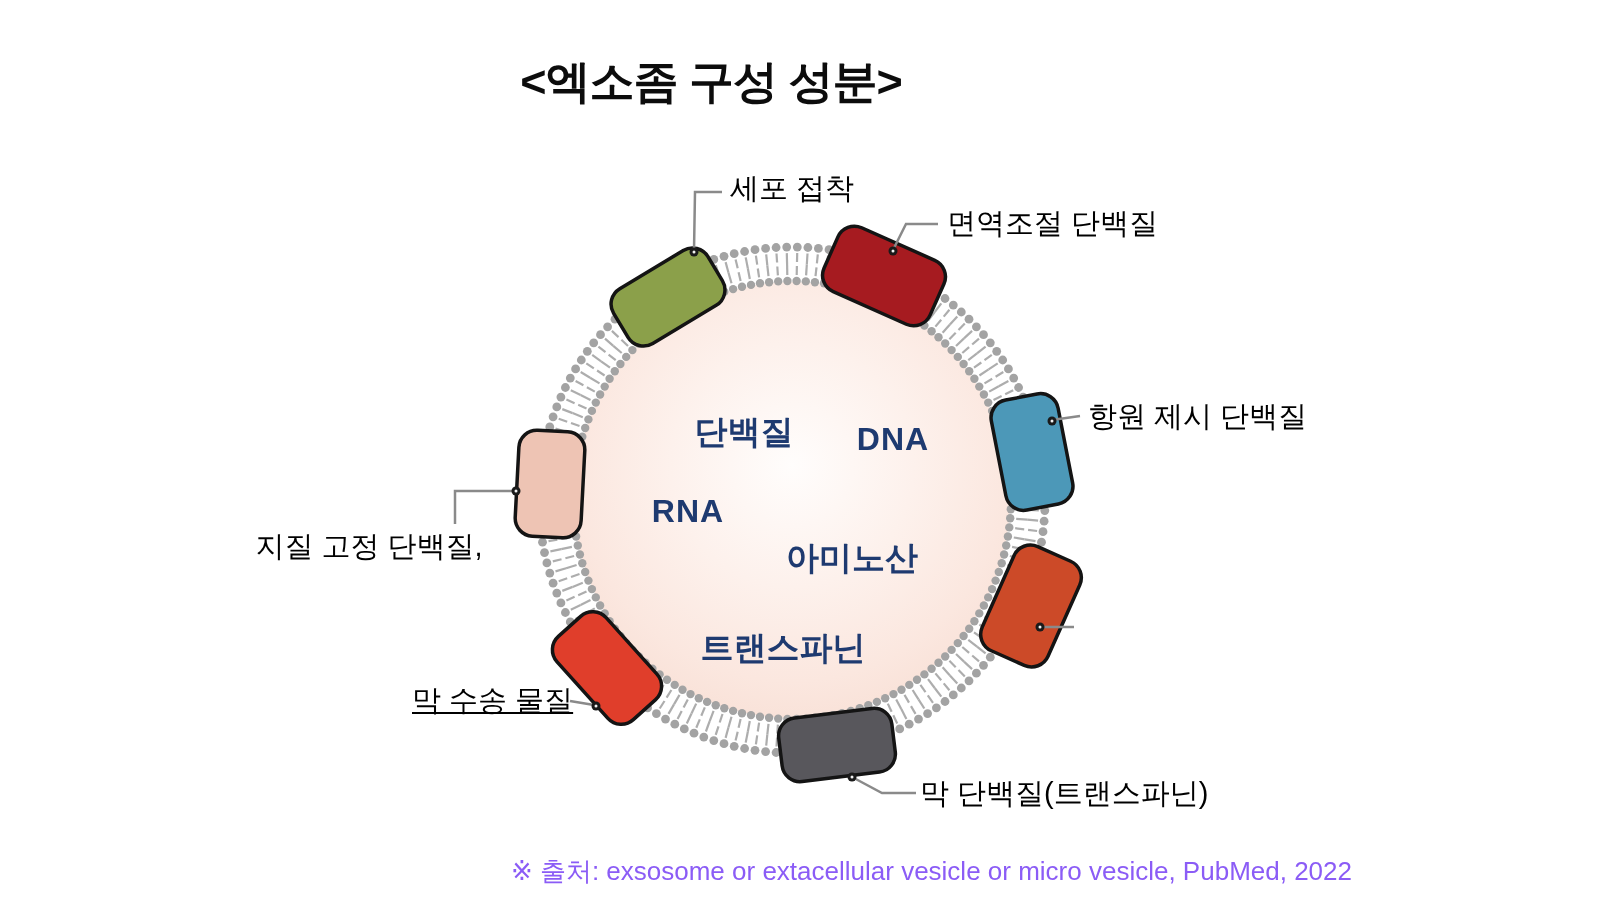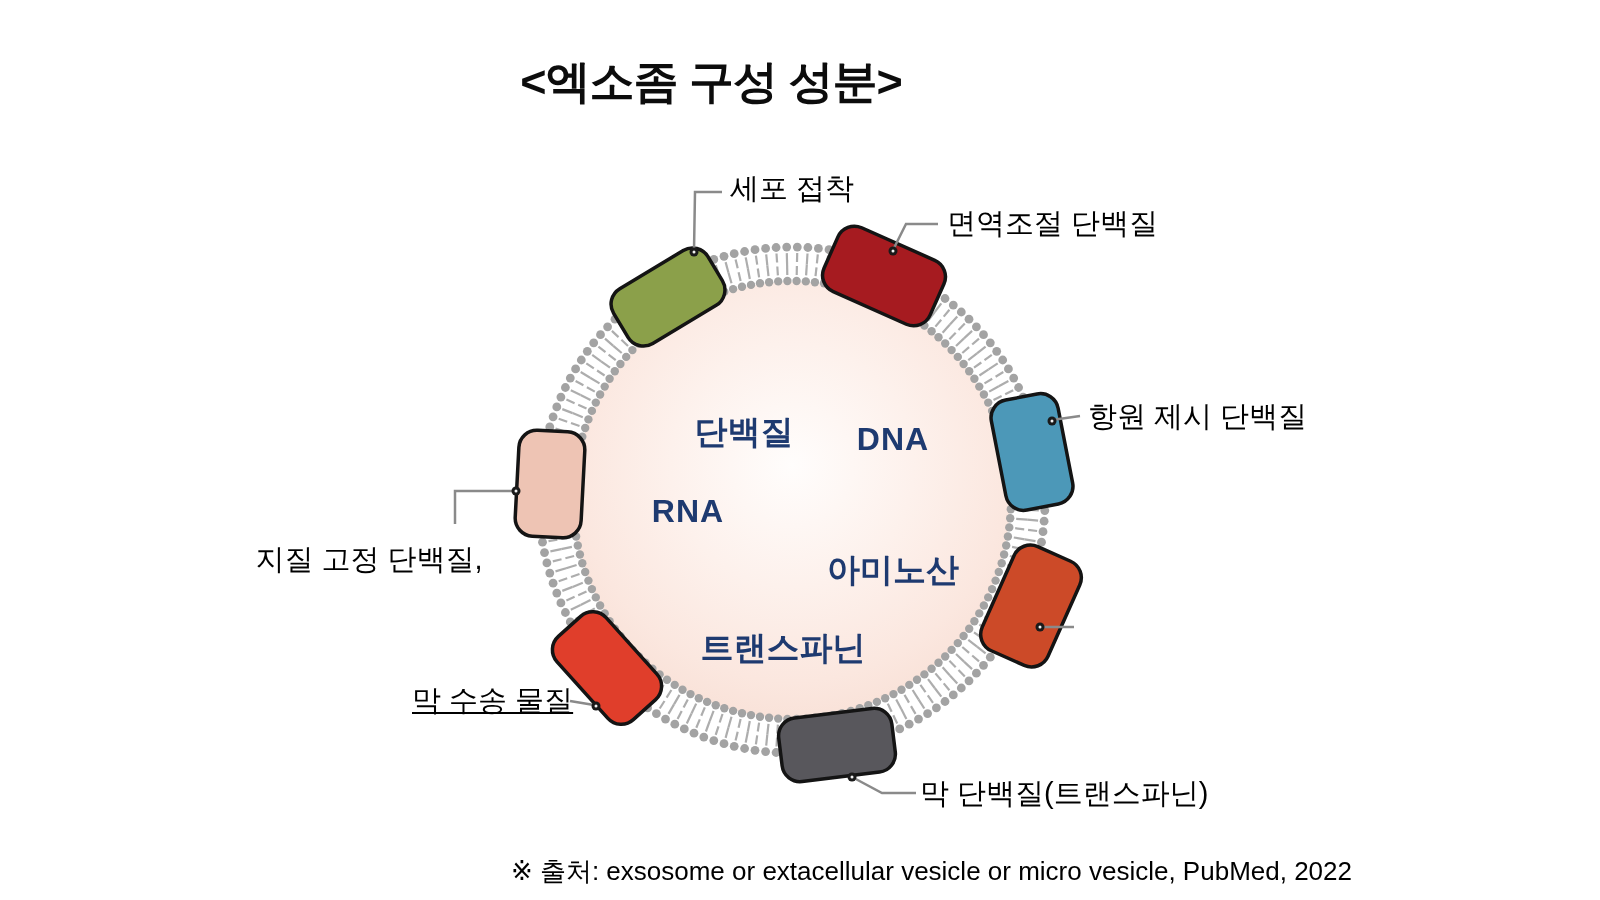--- a/index.html
+++ b/index.html
@@ -6,28 +6,28 @@
   body{width:1600px;height:900px;font-family:"Liberation Sans","DejaVu Sans",sans-serif;overflow:hidden;}
   .stage{position:relative;width:1422px;height:900px;background:#ffffff;}
   svg.diagram{position:absolute;left:0;top:0;}
   .title{
     position:absolute;left:0;right:0;top:52px;text-align:center;
     font-size:45px;font-weight:800;color:#0c0c0c;letter-spacing:-1px;
   }
   .label{
     position:absolute;font-size:29px;color:#000000;white-space:nowrap;line-height:33px;
   }
-  .label.two-line{text-align:center;white-space:normal;margin-top:13px;}
+  .label.two-line{text-align:center;white-space:normal;}
   .inner-label{
     position:absolute;transform:translate(-50%,-50%);
     font-weight:800;color:#1e3a70;font-size:33px;white-space:nowrap;
   }
   .inner-label.latin{font-size:32px;letter-spacing:1px;}
   .source{
-    position:absolute;right:70px;top:854px;font-size:26px;color:#000000;white-space:nowrap;
+    position:absolute;right:70px;top:854px;font-size:26px;color:#8b5cf6;white-space:nowrap;
   }
 </style>
 </head>
 <body>
 
 <div class="stage">
 
   <svg class="diagram" width="1600" height="900" viewBox="0 0 1600 900">
     <defs>
       <radialGradient id="cellGrad" cx="50%" cy="42%" r="62%">
@@ -687,17 +687,17 @@
   <div class="label" style="left:1088px;top:400px;">항원 제시 단백질</div>
   <div class="label" style="left:920px;top:777px;">막 단백질(트랜스파닌)</div>
   <div class="label" style="left:412px;top:684px;text-decoration:underline;">막 수송 물질</div>
   <div class="label two-line" style="left:246px;top:530px;width:246px;">
     <div>지질 고정 단백질,</div>
   </div>
 
   <div class="inner-label" style="left:744px;top:388px;margin-top:44px;">단백질</div>
   <div class="inner-label latin" style="left:893px;top:439px;">DNA</div>
   <div class="inner-label latin" style="left:688px;top:511px;">RNA</div>
-  <div class="inner-label" style="left:893px;top:558px;margin-top:12px;">아미노산</div>
+  <div class="inner-label" style="left:852px;top:558px;">아미노산</div>
   <div class="inner-label" style="left:783px;top:648px;">트랜스파닌</div>
 
   <div class="source">※ 출처: exsosome or extacellular vesicle or micro vesicle, PubMed, 2022</div>
 </div>
 
 </body></html>

